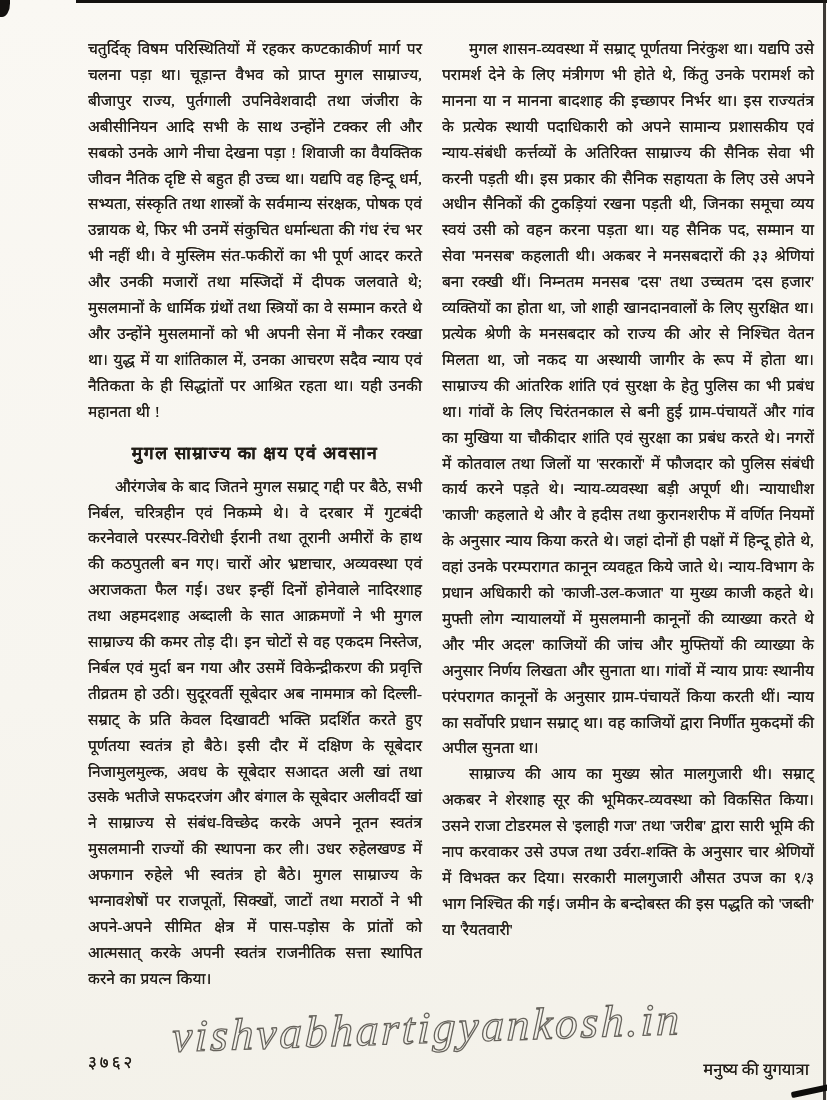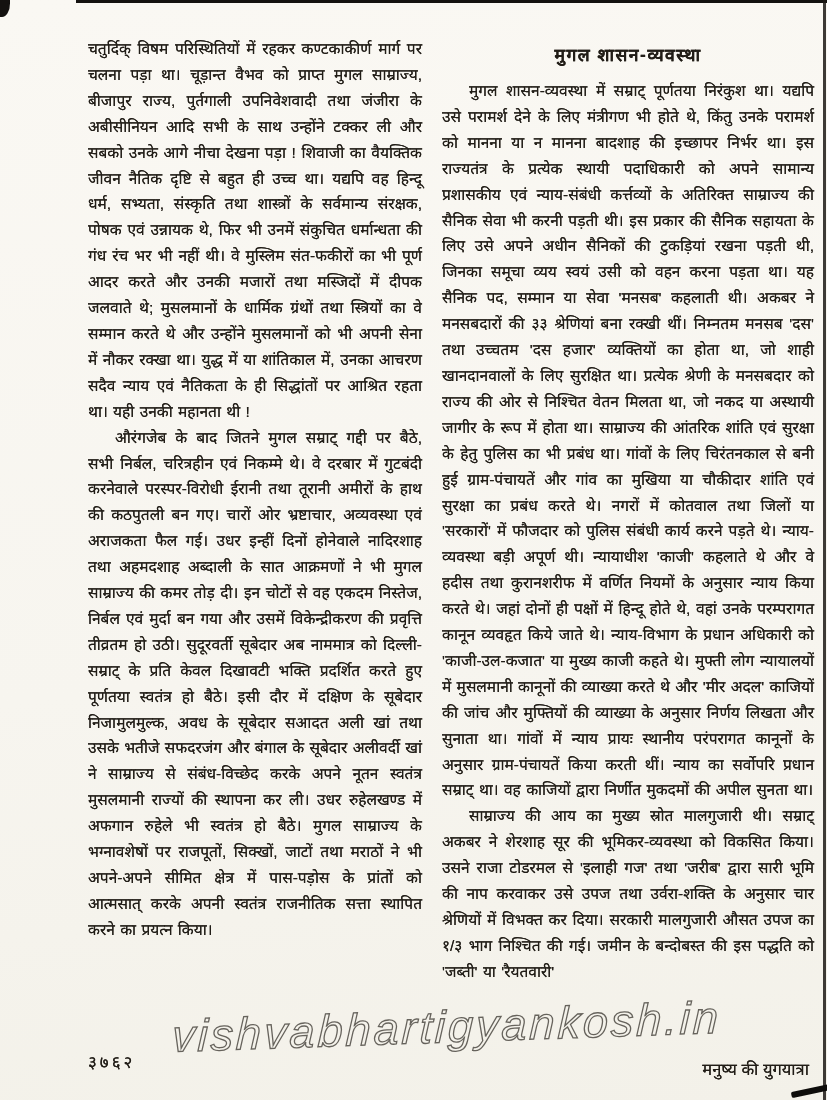--- a/index.html
+++ b/index.html
@@ -2,21 +2,21 @@
 <html lang="hi"><head>
 <meta charset="utf-8">
 <style>
   html,body{margin:0;padding:0;background:#e9e7e2;}
   .page{
     position:relative;
     width:827px;height:1100px;
     margin:0 auto;
     background:linear-gradient(175deg,#faf8f3 0%,#f7f5ef 60%,#f3f1e9 100%);
     overflow:hidden;
-    font-family:Liberation Sans, sans-serif;
+    font-family:Liberation Serif, serif;
     color:#211d17;
   }
   
   .edge-top{position:absolute;top:0;left:76px;right:0;height:3px;background:#141210;}
   .corner-tl{position:absolute;top:0;left:0;width:10px;height:17px;background:#141210;border-bottom-right-radius:80%;}
   .edge-right{position:absolute;top:0;right:1px;width:3px;height:100%;background:rgba(28,25,21,0.85);}
   .mark-br{position:absolute;right:-4px;bottom:6px;width:40px;height:6px;background:#0e0d0b;transform:rotate(-12deg);border-radius:2px;}
 
   .col{position:absolute;top:36px;}
   .col-left{left:88px;width:334px;}
@@ -73,25 +73,25 @@
 
 <div class="page">
 
   <div class="edge-top"></div>
   <div class="corner-tl"></div>
   <div class="edge-right"></div>
   <div class="mark-br"></div>
 
   <div class="col col-left">
     <p class="body-par">चतुर्दिक् विषम परिस्थितियों में रहकर कण्टकाकीर्ण मार्ग पर चलना पड़ा था। चूड़ान्त वैभव को प्राप्त मुगल साम्राज्य, बीजापुर राज्य, पुर्तगाली उपनिवेशवादी तथा जंजीरा के अबीसीनियन आदि सभी के साथ उन्होंने टक्कर ली और सबको उनके आगे नीचा देखना पड़ा ! शिवाजी का वैयक्तिक जीवन नैतिक दृष्टि से बहुत ही उच्च था। यद्यपि वह हिन्दू धर्म, सभ्यता, संस्कृति तथा शास्त्रों के सर्वमान्य संरक्षक, पोषक एवं उन्नायक थे, फिर भी उनमें संकुचित धर्मान्धता की गंध रंच भर भी नहीं थी। वे मुस्लिम संत-फकीरों का भी पूर्ण आदर करते और उनकी मजारों तथा मस्जिदों में दीपक जलवाते थे; मुसलमानों के धार्मिक ग्रंथों तथा स्त्रियों का वे सम्मान करते थे और उन्होंने मुसलमानों को भी अपनी सेना में नौकर रक्खा था। युद्ध में या शांतिकाल में, उनका आचरण सदैव न्याय एवं नैतिकता के ही सिद्धांतों पर आश्रित रहता था। यही उनकी महानता थी !</p>
+    <div class="heading heading-left">मुगल साम्राज्य का क्षय एवं अवसान</div>
     <p class="body-par indent">औरंगजेब के बाद जितने मुगल सम्राट् गद्दी पर बैठे, सभी निर्बल, चरित्रहीन एवं निकम्मे थे। वे दरबार में गुटबंदी करनेवाले परस्पर-विरोधी ईरानी तथा तूरानी अमीरों के हाथ की कठपुतली बन गए। चारों ओर भ्रष्टाचार, अव्यवस्था एवं अराजकता फैल गई। उधर इन्हीं दिनों होनेवाले नादिरशाह तथा अहमदशाह अब्दाली के सात आक्रमणों ने भी मुगल साम्राज्य की कमर तोड़ दी। इन चोटों से वह एकदम निस्तेज, निर्बल एवं मुर्दा बन गया और उसमें विकेन्द्रीकरण की प्रवृत्ति तीव्रतम हो उठी। सुदूरवर्ती सूबेदार अब नाममात्र को दिल्ली-सम्राट् के प्रति केवल दिखावटी भक्ति प्रदर्शित करते हुए पूर्णतया स्वतंत्र हो बैठे। इसी दौर में दक्षिण के सूबेदार निजामुलमुल्क, अवध के सूबेदार सआदत अली खां तथा उसके भतीजे सफदरजंग और बंगाल के सूबेदार अलीवर्दी खां ने साम्राज्य से संबंध-विच्छेद करके अपने नूतन स्वतंत्र मुसलमानी राज्यों की स्थापना कर ली। उधर रुहेलखण्ड में अफगान रुहेले भी स्वतंत्र हो बैठे। मुगल साम्राज्य के भग्नावशेषों पर राजपूतों, सिक्खों, जाटों तथा मराठों ने भी अपने-अपने सीमित क्षेत्र में पास-पड़ोस के प्रांतों को आत्मसात् करके अपनी स्वतंत्र राजनीतिक सत्ता स्थापित करने का प्रयत्न किया।</p>
   </div>
 
   <div class="col col-right">
-    <div class="heading heading-right">मुगल शासन-व्यवस्था</div>
     <p class="body-par indent">मुगल शासन-व्यवस्था में सम्राट् पूर्णतया निरंकुश था। यद्यपि उसे परामर्श देने के लिए मंत्रीगण भी होते थे, किंतु उनके परामर्श को मानना या न मानना बादशाह की इच्छापर निर्भर था। इस राज्यतंत्र के प्रत्येक स्थायी पदाधिकारी को अपने सामान्य प्रशासकीय एवं न्याय-संबंधी कर्त्तव्यों के अतिरिक्त साम्राज्य की सैनिक सेवा भी करनी पड़ती थी। इस प्रकार की सैनिक सहायता के लिए उसे अपने अधीन सैनिकों की टुकड़ियां रखना पड़ती थी, जिनका समूचा व्यय स्वयं उसी को वहन करना पड़ता था। यह सैनिक पद, सम्मान या सेवा 'मनसब' कहलाती थी। अकबर ने मनसबदारों की ३३ श्रेणियां बना रक्खी थीं। निम्नतम मनसब 'दस' तथा उच्चतम 'दस हजार' व्यक्तियों का होता था, जो शाही खानदानवालों के लिए सुरक्षित था। प्रत्येक श्रेणी के मनसबदार को राज्य की ओर से निश्चित वेतन मिलता था, जो नकद या अस्थायी जागीर के रूप में होता था। साम्राज्य की आंतरिक शांति एवं सुरक्षा के हेतु पुलिस का भी प्रबंध था। गांवों के लिए चिरंतनकाल से बनी हुई ग्राम-पंचायतें और गांव का मुखिया या चौकीदार शांति एवं सुरक्षा का प्रबंध करते थे। नगरों में कोतवाल तथा जिलों या 'सरकारों' में फौजदार को पुलिस संबंधी कार्य करने पड़ते थे। न्याय-व्यवस्था बड़ी अपूर्ण थी। न्यायाधीश 'काजी' कहलाते थे और वे हदीस तथा कुरानशरीफ में वर्णित नियमों के अनुसार न्याय किया करते थे। जहां दोनों ही पक्षों में हिन्दू होते थे, वहां उनके परम्परागत कानून व्यवहृत किये जाते थे। न्याय-विभाग के प्रधान अधिकारी को 'काजी-उल-कजात' या मुख्य काजी कहते थे। मुफ्ती लोग न्यायालयों में मुसलमानी कानूनों की व्याख्या करते थे और 'मीर अदल' काजियों की जांच और मुफ्तियों की व्याख्या के अनुसार निर्णय लिखता और सुनाता था। गांवों में न्याय प्रायः स्थानीय परंपरागत कानूनों के अनुसार ग्राम-पंचायतें किया करती थीं। न्याय का सर्वोपरि प्रधान सम्राट् था। वह काजियों द्वारा निर्णीत मुकदमों की अपील सुनता था।</p>
     <p class="body-par indent">साम्राज्य की आय का मुख्य स्रोत मालगुजारी थी। सम्राट् अकबर ने शेरशाह सूर की भूमिकर-व्यवस्था को विकसित किया। उसने राजा टोडरमल से 'इलाही गज' तथा 'जरीब' द्वारा सारी भूमि की नाप करवाकर उसे उपज तथा उर्वरा-शक्ति के अनुसार चार श्रेणियों में विभक्त कर दिया। सरकारी मालगुजारी औसत उपज का १/३ भाग निश्चित की गई। जमीन के बन्दोबस्त की इस पद्धति को 'जब्ती' या 'रैयतवारी'</p>
   </div>
 
   <div class="footer-pageno">३७६२</div>
   <div class="footer-title">मनुष्य की युगयात्रा</div>
 
   <div class="watermark">vishvabhartigyankosh.in</div>
 
 </div>

